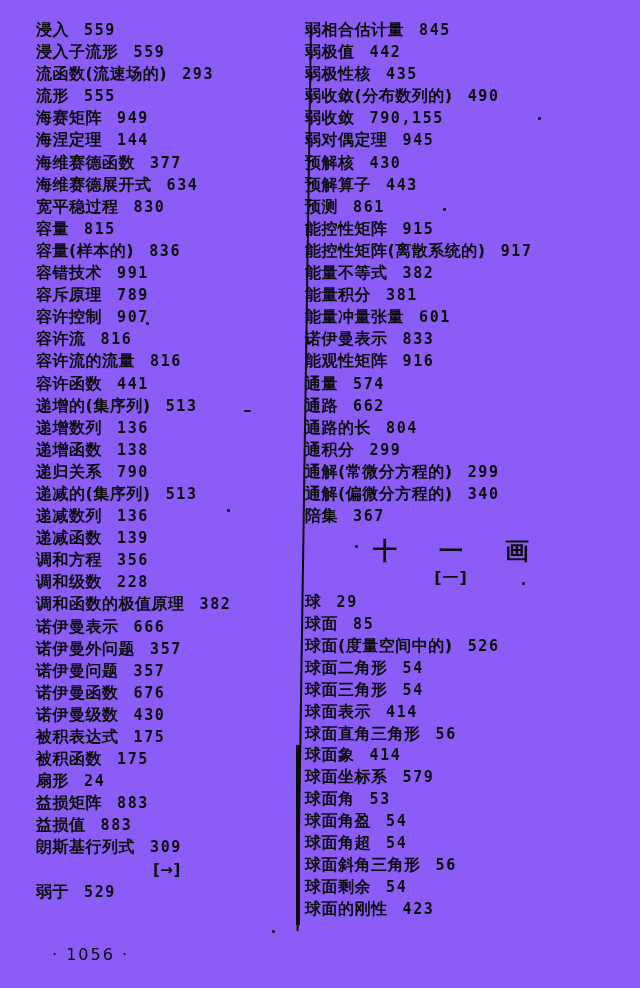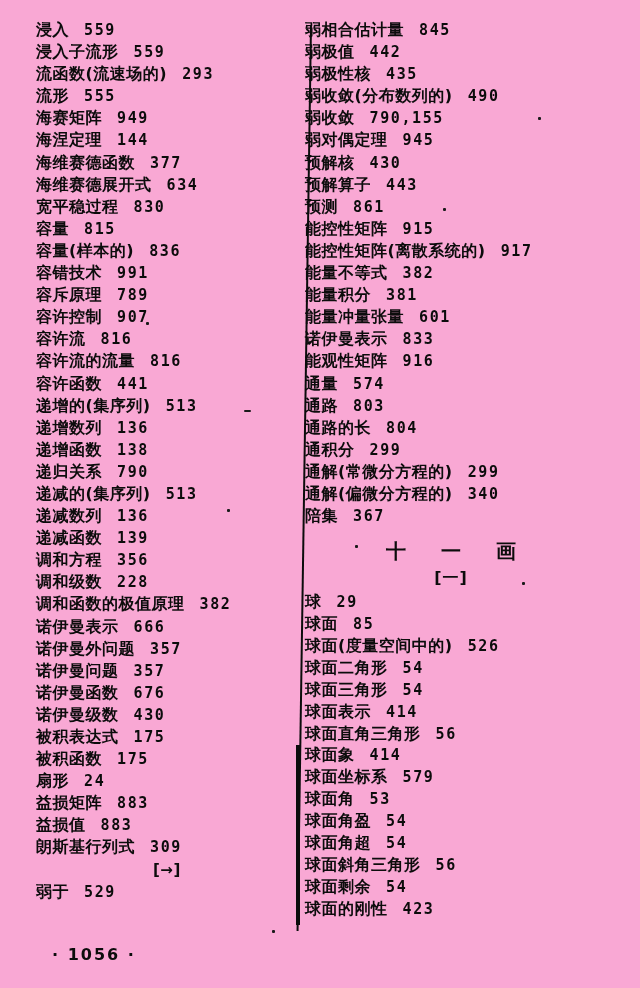--- a/index.html
+++ b/index.html
@@ -1,19 +1,19 @@
 <!DOCTYPE html>
 <html><head>
 <meta charset="utf-8">
 <style>
   html, body { margin: 0; padding: 0; background: #e8e8e4; }
   .page {
     position: relative;
     width: 640px; height: 988px;
-    background: #f9a8d4;
+    background: #8b5cf6;
     color: #0c0c0c;
     font-family: "DejaVu Sans", "Liberation Sans", sans-serif;
     font-weight: 700;
     overflow: hidden;
   }
   .col { position: absolute; top: 19px; }
   .col-left  { left: 36px;  width: 268px; }
   .col-right { left: 305px; width: 292px; }
   .entry {
     height: 22.1px; line-height: 22.1px;
@@ -28,21 +28,21 @@
     font-size: 15px;
     letter-spacing: 1.6px;
     font-family: "DejaVu Sans Mono", "Liberation Mono", monospace;
     font-weight: 700;
   }
   .entry.marker { padding-left: 117px; font-size: 15px; }
   .section-heading {
     margin-top: 9px;
     height: 30px; line-height: 30px;
     text-align: center;
-    font-size: 20px;
+    font-size: 24px;
     letter-spacing: 1.75em;
     padding-left: 1.75em;
     white-space: nowrap;
   }
   .section-subheading {
     height: 23px; line-height: 23px;
     text-align: center;
     font-size: 16px;
     letter-spacing: 1px;
     margin-bottom: 2px;
@@ -59,21 +59,21 @@
     position: absolute;
     left: 296px; top: 745px;
     width: 4px; height: 180px;
     background: #0c0c0c;
   }
   .footer {
     position: absolute;
     left: 52px; top: 945px;
     font-size: 16px;
     letter-spacing: 2px;
-    font-weight: 700;
+    font-weight: 400;
   }
   .speck {
     position: absolute;
     width: 3px; height: 3px;
     background: #1a1a1a;
     border-radius: 1px;
   }
   .speck.dash { width: 7px; height: 2px; }
 </style>
 </head>
@@ -139,21 +139,21 @@
         <div class="entry"><span class="term">预解算子</span><span class="pageno">443</span></div>
         <div class="entry"><span class="term">预测</span><span class="pageno">861</span></div>
         <div class="entry"><span class="term">能控性矩阵</span><span class="pageno">915</span></div>
         <div class="entry"><span class="term">能控性矩阵(离散系统的)</span><span class="pageno">917</span></div>
         <div class="entry"><span class="term">能量不等式</span><span class="pageno">382</span></div>
         <div class="entry"><span class="term">能量积分</span><span class="pageno">381</span></div>
         <div class="entry"><span class="term">能量冲量张量</span><span class="pageno">601</span></div>
         <div class="entry"><span class="term">诺伊曼表示</span><span class="pageno">833</span></div>
         <div class="entry"><span class="term">能观性矩阵</span><span class="pageno">916</span></div>
         <div class="entry"><span class="term">通量</span><span class="pageno">574</span></div>
-        <div class="entry"><span class="term">通路</span><span class="pageno">803</span></div>
+        <div class="entry"><span class="term">通路</span><span class="pageno">662</span></div>
         <div class="entry"><span class="term">通路的长</span><span class="pageno">804</span></div>
         <div class="entry"><span class="term">通积分</span><span class="pageno">299</span></div>
         <div class="entry"><span class="term">通解(常微分方程的)</span><span class="pageno">299</span></div>
         <div class="entry"><span class="term">通解(偏微分方程的)</span><span class="pageno">340</span></div>
         <div class="entry"><span class="term">陪集</span><span class="pageno">367</span></div>
       </div>
     <div class="section-heading">十一画</div>
     <div class="section-subheading">[一]</div>
     <div class="bottom-entries">
         <div class="entry"><span class="term">球</span><span class="pageno">29</span></div>

